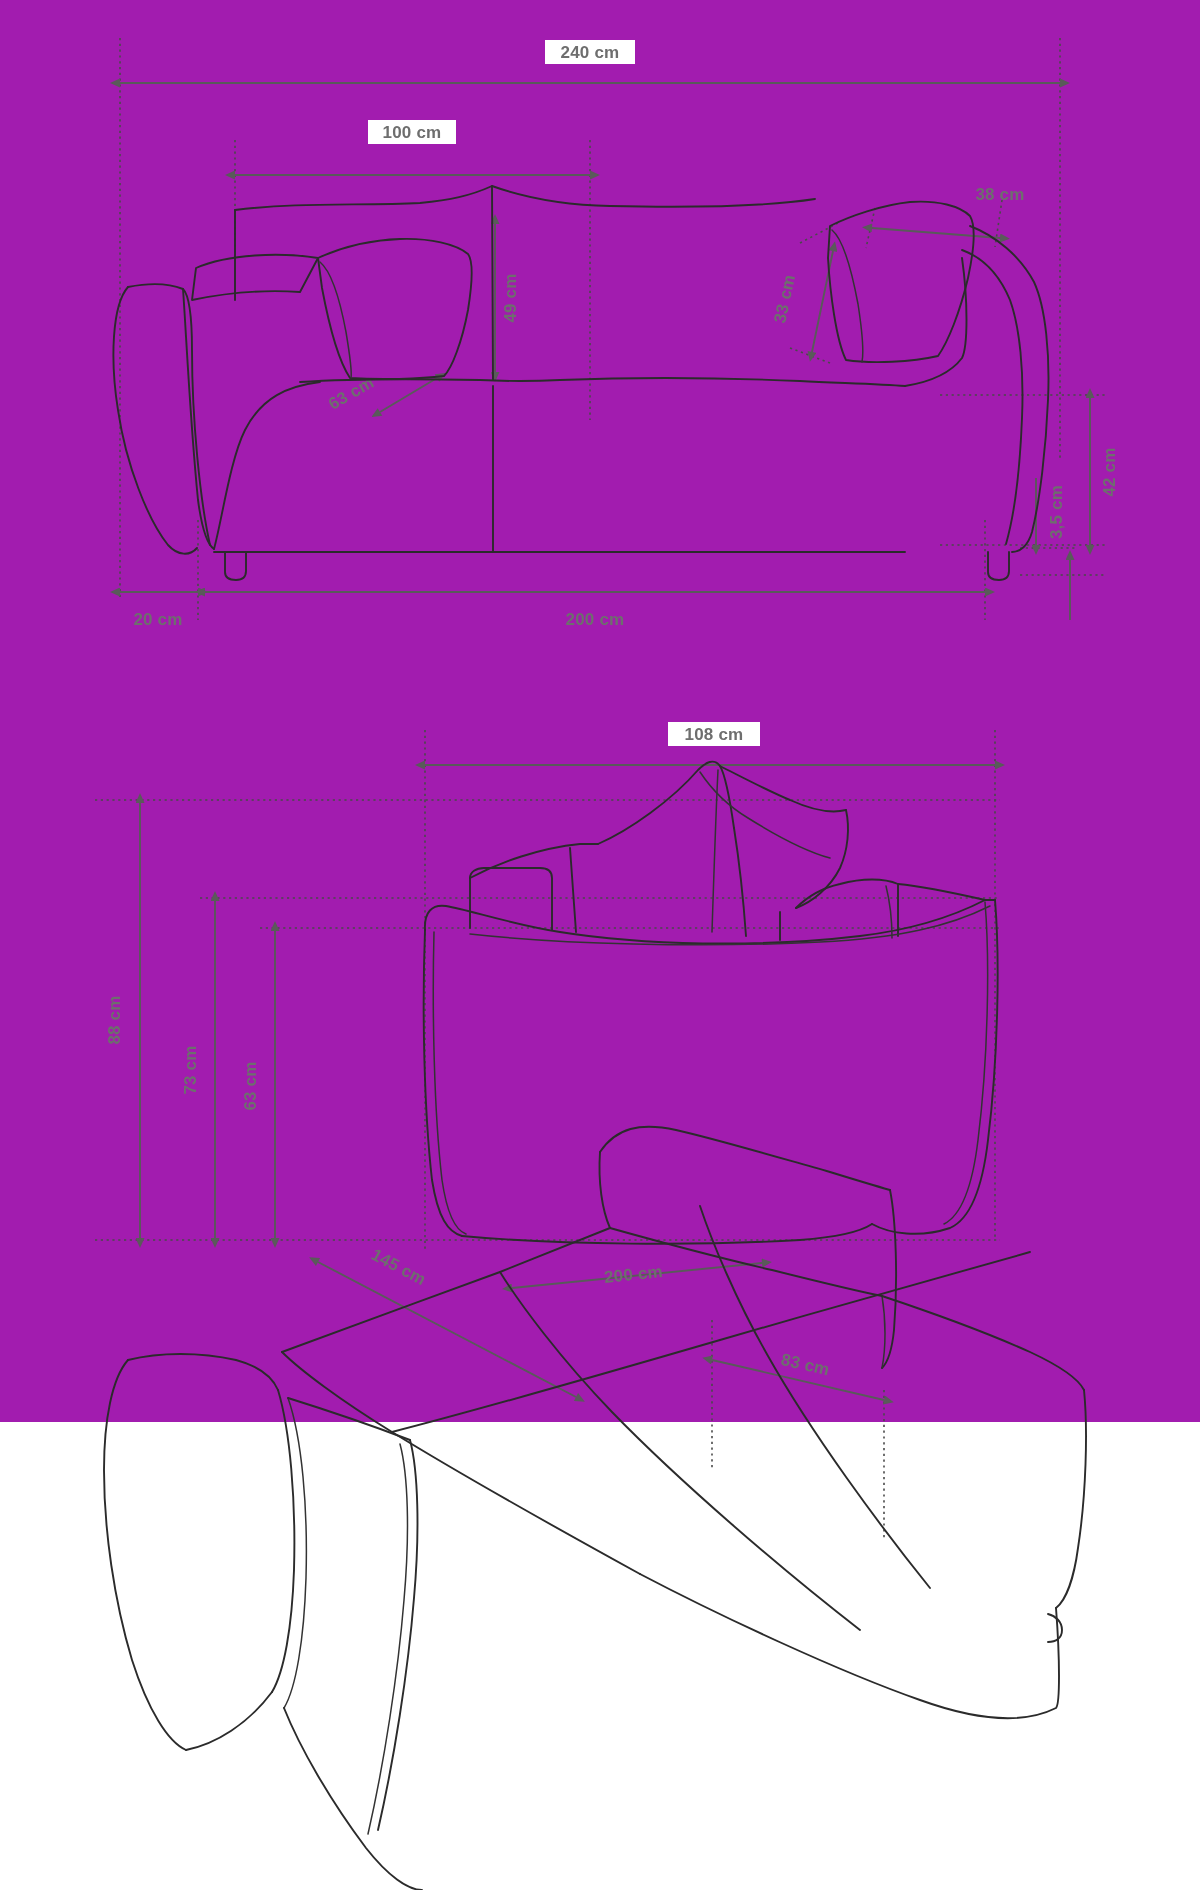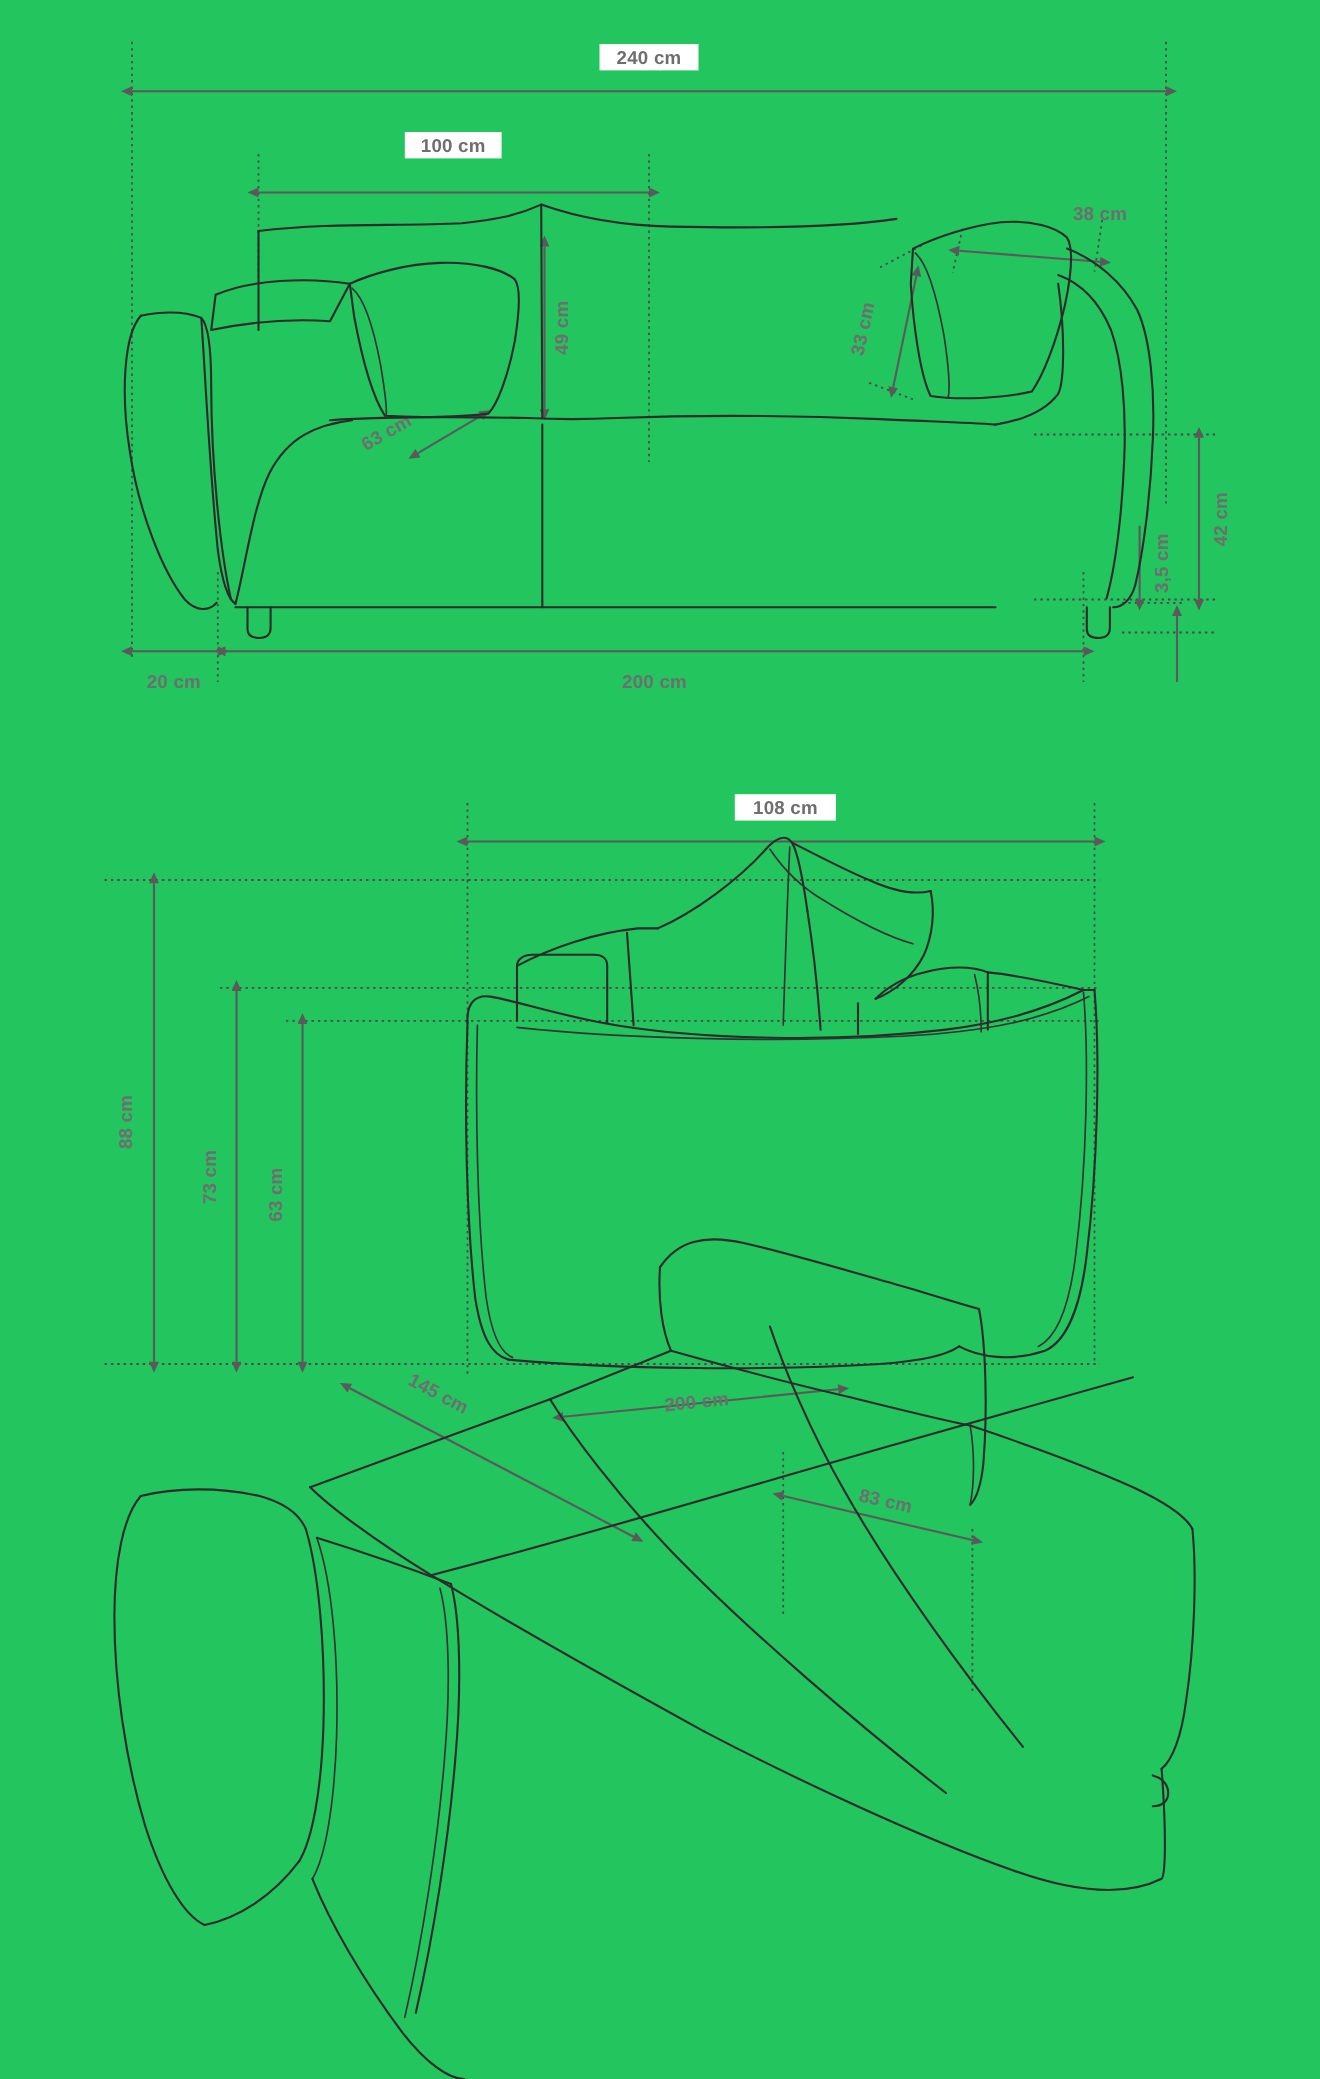--- a/index.html
+++ b/index.html
@@ -9,22 +9,22 @@
   }
   body {
     width: 1200px;
     height: 1890px;
     font-family: "Liberation Sans", sans-serif;
     overflow: hidden;
   }
   #sheet {
     position: relative;
     width: 1200px;
-    height: 1890px;
-    background: #22c55e;
+    height: 1422px;
+    background: #a21caf;
   }
   #sheet svg {
     position: absolute;
     top: 0;
     left: 0;
     width: 1200px;
     height: 1890px;
   }
   .dimtext {
     font-family: "Liberation Sans", sans-serif;

